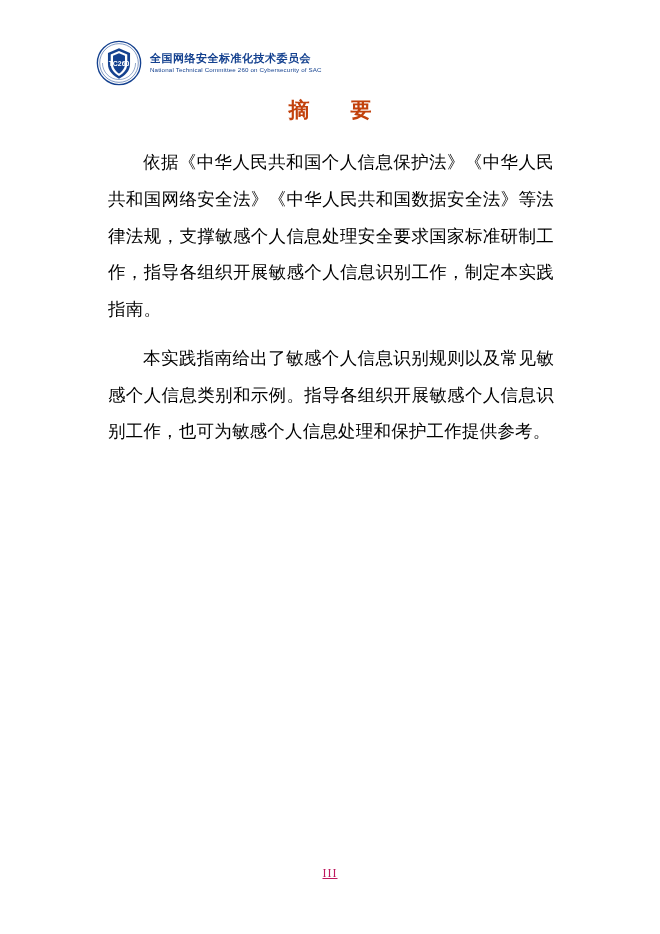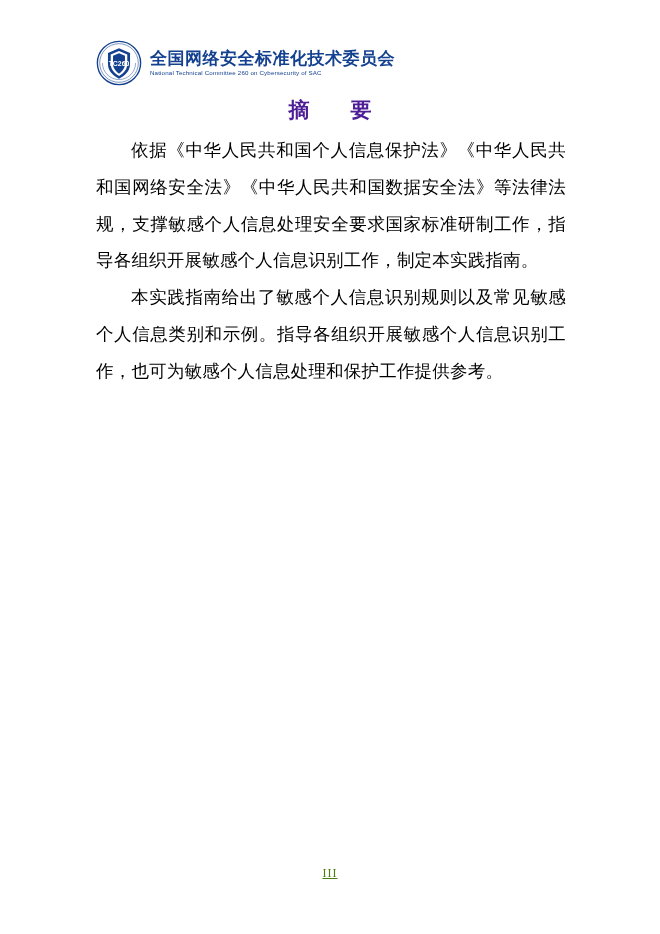--- a/index.html
+++ b/index.html
@@ -35,21 +35,21 @@
     flex: 0 0 46px;
   }
   .logo-text {
     display: flex;
     flex-direction: column;
     justify-content: center;
     line-height: 1;
   }
   .logo-cn {
     font-family: "Liberation Sans", sans-serif;
-    font-size: 17px;
+    font-size: 11px;
     font-weight: bold;
     letter-spacing: 0.5px;
     color: #14418f;
     white-space: nowrap;
   }
   .logo-en {
     font-family: "Liberation Sans", sans-serif;
     font-size: 6.2px;
     color: #14418f;
     letter-spacing: 0.15px;
@@ -61,49 +61,49 @@
     position: absolute;
     left: 0;
     right: 0;
     top: 96px;
     text-align: center;
     font-family: "Liberation Sans", sans-serif;
     font-size: 21px;
     font-weight: bold;
     letter-spacing: 10px;
     text-indent: 10px;
-    color: #4c1d95;
+    color: #c2410c;
   }
   
   .body-text {
     position: absolute;
     left: 96px;
     top: 132px;
     width: 470px;
   }
   .para {
     font-family: "Liberation Serif", "DejaVu Serif", serif;
     font-size: 17.5px;
     line-height: 2.1;
     text-align: justify;
     text-justify: inter-ideograph;
     text-indent: 2em;
-    margin: 0;
+    margin: 12px;
     letter-spacing: 0.2px;
   }
   
   .page-number {
     position: absolute;
     left: 0;
     right: 0;
     top: 866px;
     text-align: center;
     font-family: "Liberation Serif", serif;
     font-size: 12px;
-    color: #4d7c0f;
+    color: #be185d;
     letter-spacing: 1px;
     text-decoration: underline;
   }
 </style>
 </head>
 <body>
 
 <div class="page">
 
   <div class="logo-block">

